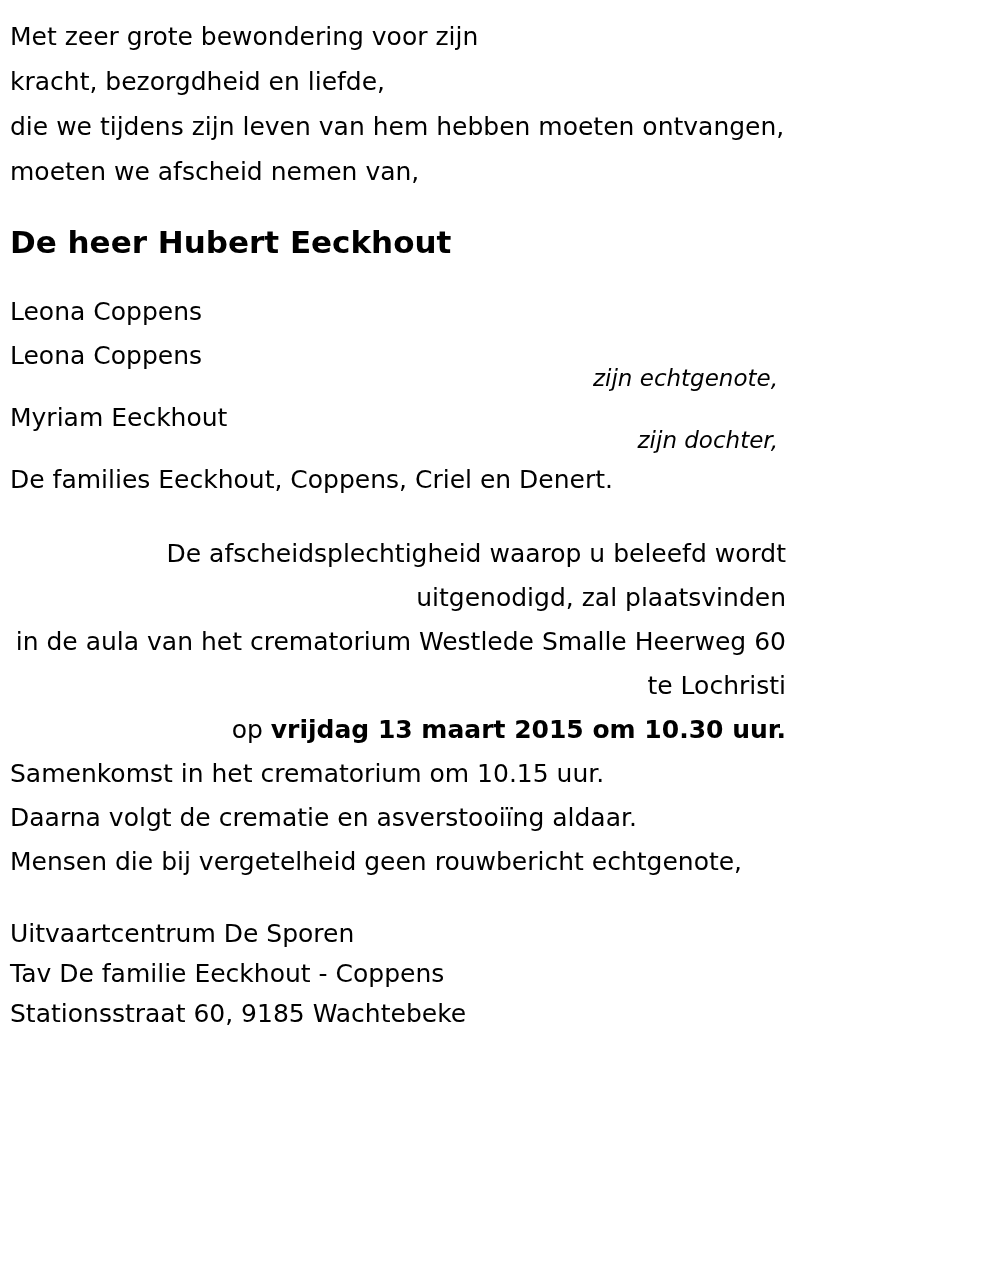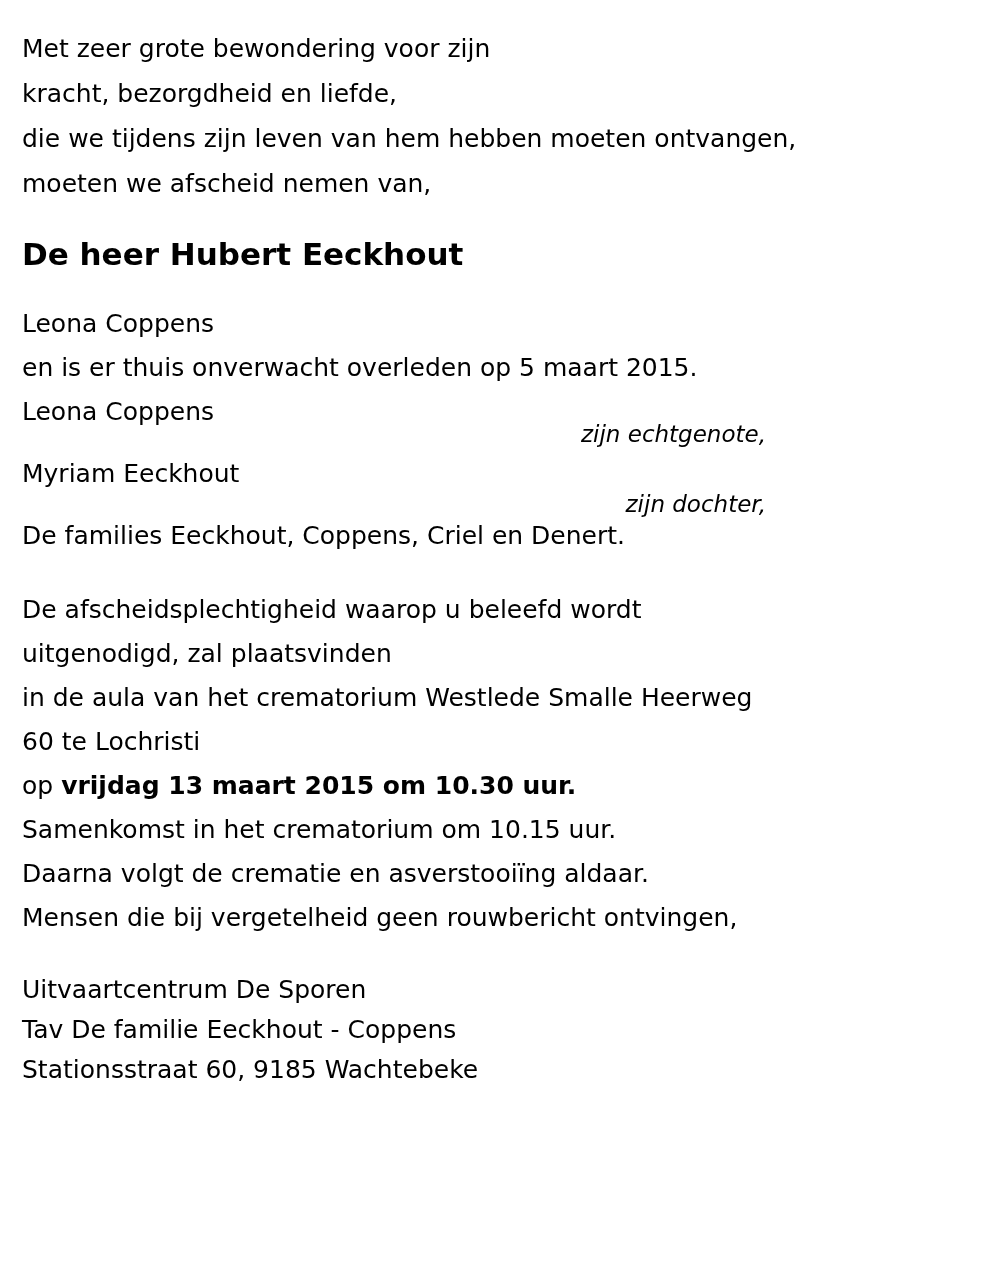--- a/index.html
+++ b/index.html
@@ -11,21 +11,21 @@
     width: 1000px;
     height: 1268px;
     font-family: "DejaVu Sans", sans-serif;
     color: #000000;
     overflow: hidden;
   }
   .page {
     position: relative;
     width: 796px;
     height: 1268px;
-    padding: 12px;
+    padding: 0;
     box-sizing: border-box;
   }
   .content {
     padding: 14px 10px 0 10px;
   }
   .line {
     font-size: 25px;
     line-height: 44px;
     white-space: pre;
   }
@@ -57,29 +57,30 @@
     position: absolute;
     right: 8px;
     font-style: italic;
     font-size: 23px;
     white-space: pre;
   }
   .role.echtgenote {
     top: 31px;
   }
   .role.dochter {
-    top: 39px;
+    top: 31px;
   }
   .ceremony .line {
     line-height: 44px;
   }
   .wrapline {
     font-size: 25px;
     line-height: 44px;
     max-width: 890px;
+    text-align: right;
   }
   b.strong {
     font-weight: bold;
   }
   .footer .line {
     line-height: 40px;
   }
 </style>
 </head>
 <body>
@@ -93,21 +94,20 @@
       <div class="line">die we tijdens zijn leven van hem hebben moeten ontvangen,</div>
       <div class="line">moeten we afscheid nemen van,</div>
     </div>
 
     <div class="name-heading">De heer Hubert Eeckhout</div>
 
     <div class="block-gap-sm"></div>
 
     <div class="details">
       <div class="line">Leona Coppens</div>
-      <div class="line">en is er thuis onverwacht overleden op 5 maart 2015.</div>
     </div>
 
     <div class="relative-row">
       <div class="line">Leona Coppens</div>
       <div class="role echtgenote">zijn echtgenote,</div>
     </div>
 
     <div class="relative-row">
       <div class="line">Myriam Eeckhout</div>
       <div class="role dochter">zijn dochter,</div>
@@ -116,21 +116,21 @@
     <div class="line">De families Eeckhout, Coppens, Criel en Denert.</div>
 
     <div class="block-gap-md"></div>
 
     <div class="ceremony">
       <div class="wrapline">De afscheidsplechtigheid waarop u beleefd wordt uitgenodigd, zal plaatsvinden</div>
       <div class="wrapline">in de aula van het crematorium Westlede Smalle Heerweg 60 te Lochristi</div>
       <div class="wrapline"><span>op </span><b class="strong">vrijdag 13 maart 2015 om 10.30 uur.</b></div>
       <div class="line">Samenkomst in het crematorium om 10.15 uur.</div>
       <div class="line">Daarna volgt de crematie en asverstooiïng aldaar.</div>
-      <div class="line">Mensen die bij vergetelheid geen rouwbericht ontvingen,</div>
+      <div class="line">Mensen die bij vergetelheid geen rouwbericht echtgenote,</div>
     </div>
 
     <div class="block-gap-md"></div>
 
     <div class="footer">
       <div class="line">Uitvaartcentrum De Sporen</div>
       <div class="line">Tav De familie Eeckhout - Coppens</div>
       <div class="line">Stationsstraat 60, 9185 Wachtebeke</div>
     </div>
 

